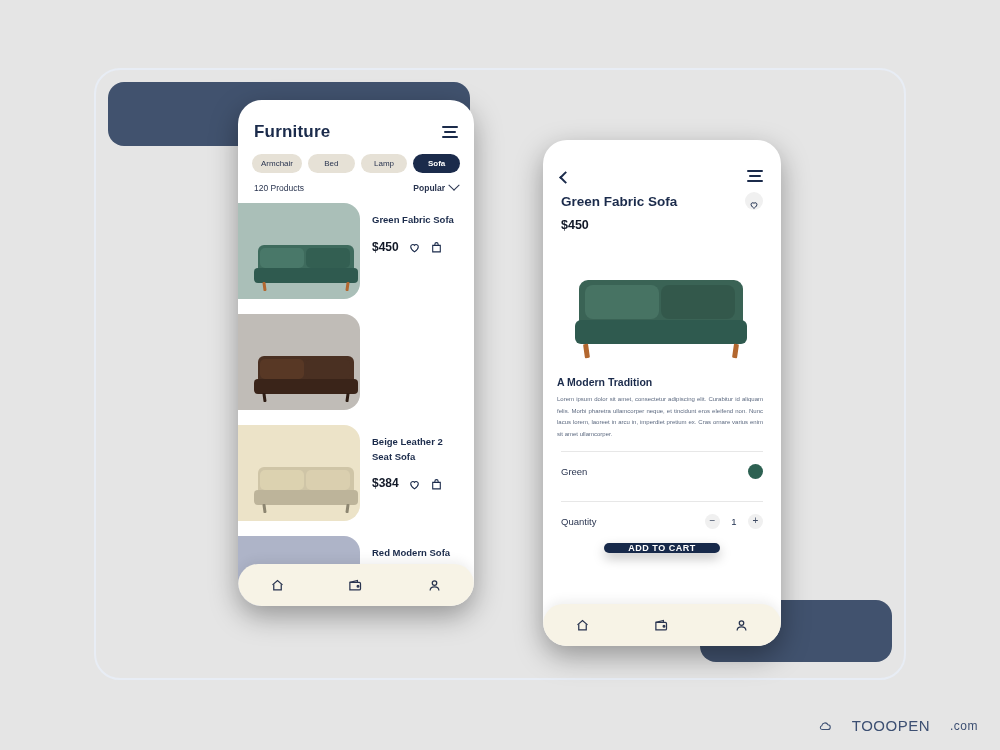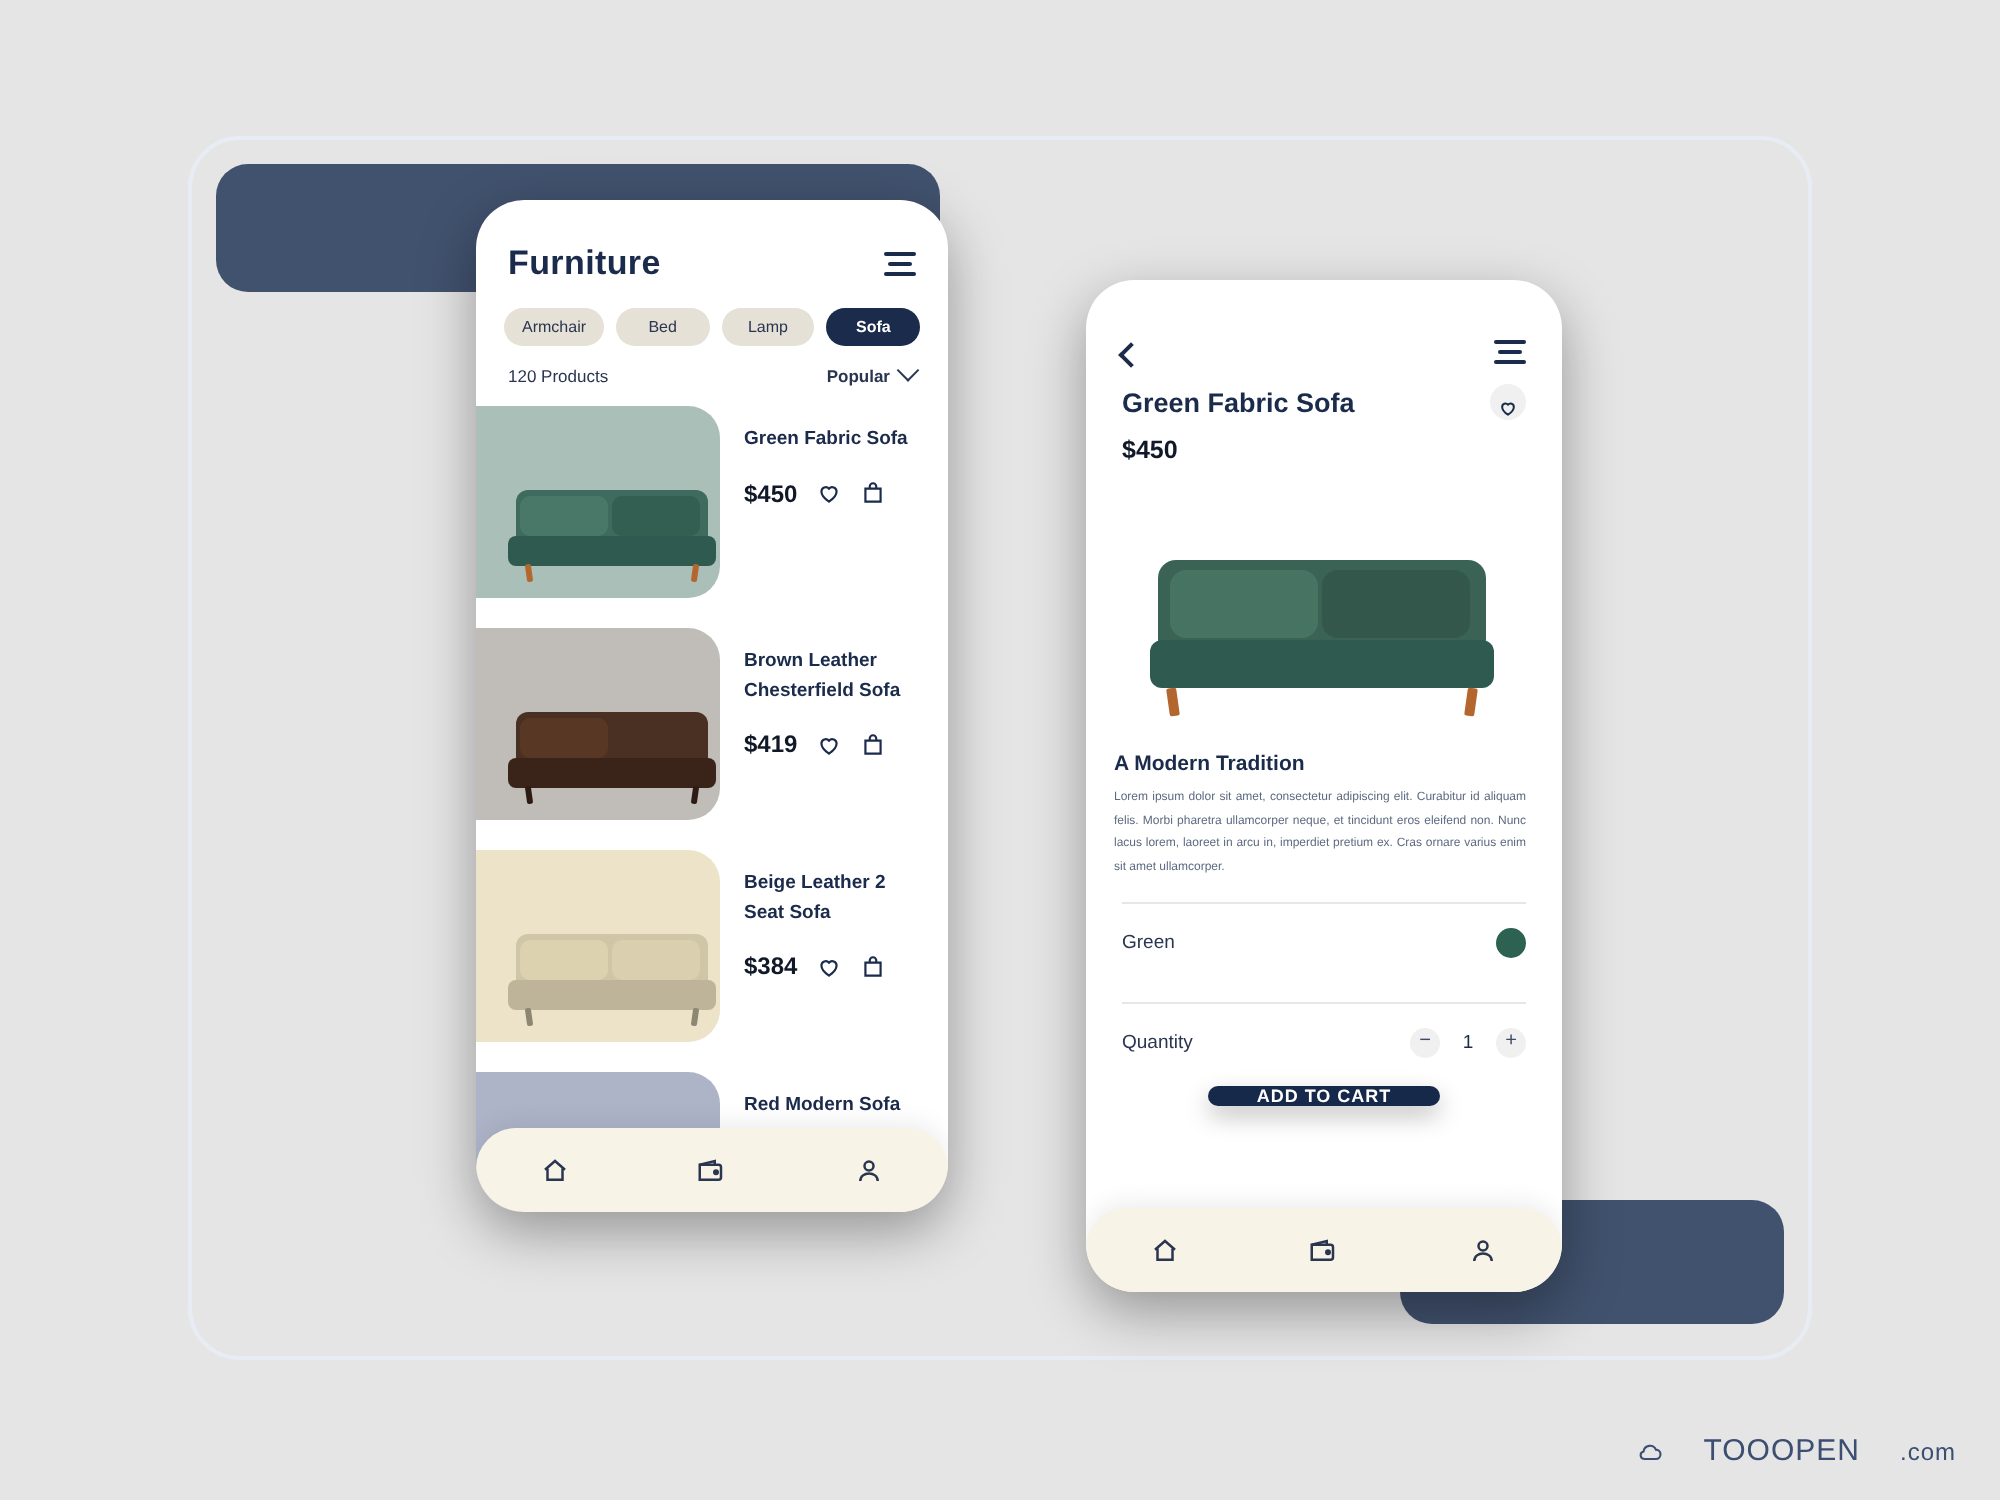--- a/index.html
+++ b/index.html
@@ -232,37 +232,20 @@
         <div class="thumb" style="background:#c0bcb7">
           <div class="sofa">
             <div class="back" style="background:#4a3022"></div>
             <div class="cush" style="background:#5b3a26"></div>
             <div class="cush2" style="background:#4a3022"></div>
             <div class="seat" style="background:#3a2419"></div>
             <div class="leg l" style="background:#2d1c13"></div>
               <div class="leg r" style="background:#2d1c13"></div>
           </div>
         </div>
-        <div class="pinfo">
-          <div class="pname">Brown Leather Chesterfield Sofa</div>
-          <div class="prow">
-            <span class="price">$419</span>
-            <span class="ic">
-              <svg viewBox="0 0 24 24" fill="none" stroke="#1b2b4b" stroke-width="2">
-                  <path d="M12 20s-7-4.6-7-9.3A4 4 0 0 1 12 8a4 4 0 0 1 7 2.7C19 15.4 12 20 12 20z"></path>
-                </svg>
-            </span>
-            <span class="ic">
-              <svg viewBox="0 0 24 24" fill="none" stroke="#1b2b4b" stroke-width="2">
-                  <path d="M5 8h14v12H5z"></path>
-                  <path d="M9 8V6a3 3 0 0 1 6 0v2"></path>
-                </svg>
-            </span>
-          </div>
-        </div>
       </div>
 
       <div class="pitem">
         <div class="thumb" style="background:#ece3c8">
           <div class="sofa">
             <div class="back" style="background:#cfc5a7"></div>
             <div class="cush" style="background:#ded3b2"></div>
             <div class="cush2" style="background:#ded3b2"></div>
             <div class="seat" style="background:#bdb49a"></div>
             <div class="leg l" style="background:#8d8671"></div>

